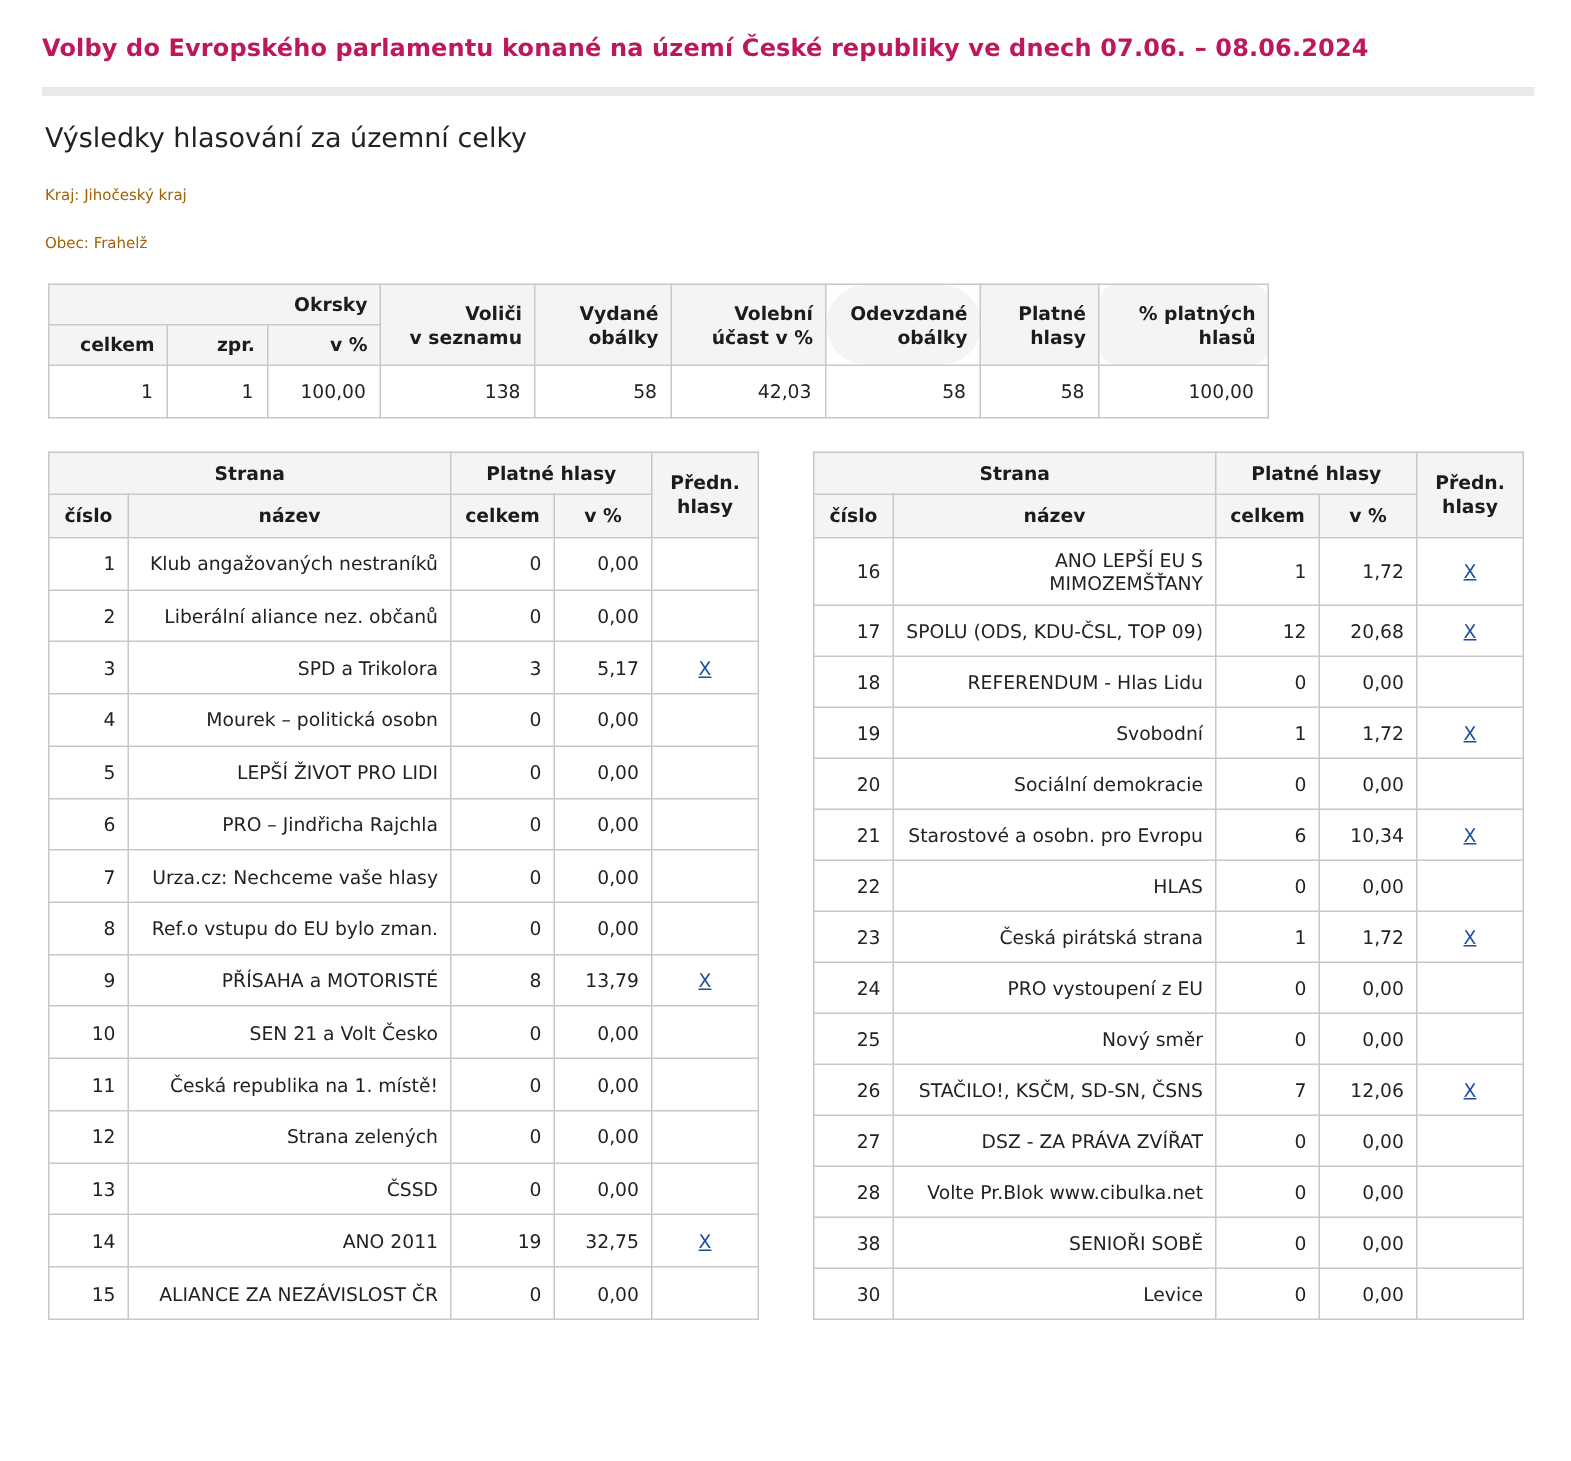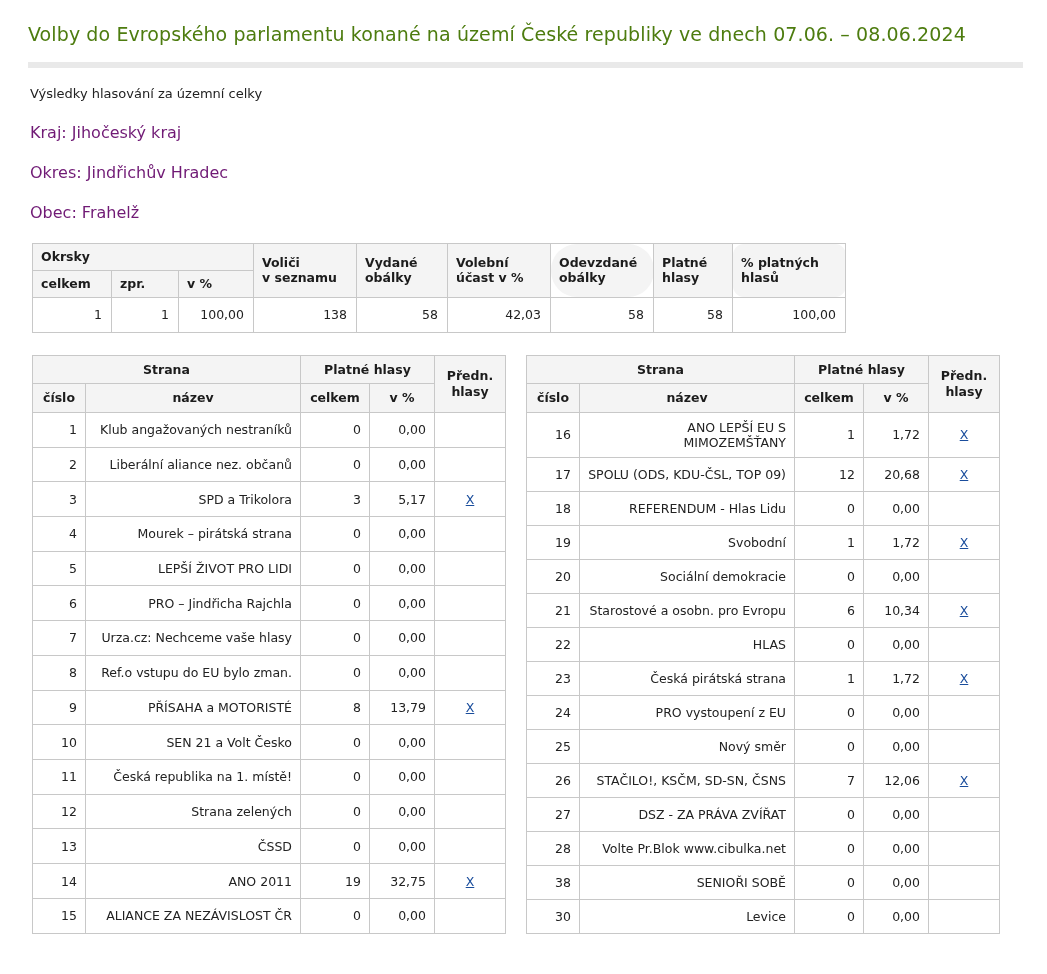--- a/index.html
+++ b/index.html
@@ -11,61 +11,61 @@
     width: 1047px;
     font-family: "DejaVu Sans", "Liberation Sans", sans-serif;
     color: #222222;
   }
   .page {
     width: 1047px;
     box-sizing: border-box;
     padding: 18px 24px 8px 28px;
   }
   h1.title {
-    font-size: 19px;
+    font-size: 16px;
     line-height: 1.28;
-    font-weight: normal;
-    color: #4d7c0f;
+    font-weight: bold;
+    color: #be185d;
     margin: 4px 0 16px 0;
     letter-spacing: 0.1px;
   }
   .hr {
     height: 6px;
     background: #e9e9e9;
     border: none;
     margin: 0 0 18px 0;
   }
   h2.subtitle {
-    font-size: 13px;
+    font-size: 18px;
     font-weight: normal;
     color: #222;
     margin: 6px 0 22px 2px;
   }
   .meta-line {
-    font-size: 16px;
+    font-size: 10px;
     margin: 0 0 21px 2px;
-    color: #701a75;
+    color: #a16207;
   }
   table {
     border-collapse: collapse;
     background: #fff;
   }
   th, td {
     border: 1px solid #c8c8c8;
     font-size: 12.5px;
     font-weight: normal;
   }
   
   .summary {
     margin: 6px 0 22px 4px;
   }
   .summary th {
     background: #f4f4f4;
     font-weight: bold;
-    text-align: left;
+    text-align: right;
     padding: 5px 8px;
     line-height: 1.25;
     color: #1c1c1c;
   }
   .summary td {
     text-align: right;
     padding: 6px 9px;
     height: 22px;
   }
   .summary .c-celkem { width: 62px; }
@@ -74,21 +74,21 @@
   .summary .c-volici { width: 86px; }
   .summary .c-obalky { width: 74px; }
   .summary .c-ucast { width: 86px; }
   .summary .c-odev { width: 86px; }
   .summary .c-platne { width: 62px; }
   .summary .c-pctplat { width: 96px; border-radius: 11px; }
 
   
   .parties {
     display: flex;
-    gap: 20px;
+    gap: 36px;
     margin-left: 4px;
   }
   .ptable {
     width: 474px;
   }
   .ptable th {
     background: #f4f4f4;
     font-weight: bold;
     text-align: center;
     padding: 6px 4px;
@@ -134,21 +134,20 @@
 
 <div class="page">
 
   <h1 class="title">Volby do Evropského parlamentu konané na území České republiky ve dnech 07.06. – 08.06.2024</h1>
 
   <div class="hr"></div>
 
   <h2 class="subtitle">Výsledky hlasování za územní celky</h2>
 
   <p class="meta-line">Kraj: Jihočeský kraj</p>
-  <p class="meta-line">Okres: Jindřichův Hradec</p>
   <p class="meta-line">Obec: Frahelž</p>
 
   <table class="summary">
     <thead>
       <tr>
         <th colspan="3">Okrsky</th>
         <th rowspan="2" class="c-volici pre" style="white-space:pre-line;">Voliči
 v seznamu</th>
         <th rowspan="2" class="c-obalky" style="white-space:pre-line;">Vydané
 obálky</th>
@@ -216,21 +215,21 @@
           </tr>
           <tr>
             <td class="num">3</td>
             <td class="name">SPD a Trikolora</td>
             <td class="votes">3</td>
             <td class="pct">5,17</td>
             <td class="pref"><a class="xlink" href="#">X</a></td>
           </tr>
           <tr>
             <td class="num">4</td>
-            <td class="name">Mourek – pirátská strana</td>
+            <td class="name">Mourek – politická osobn</td>
             <td class="votes">0</td>
             <td class="pct">0,00</td>
             <td class="pref"></td>
           </tr>
           <tr>
             <td class="num">5</td>
             <td class="name">LEPŠÍ ŽIVOT PRO LIDI</td>
             <td class="votes">0</td>
             <td class="pct">0,00</td>
             <td class="pref"></td>

